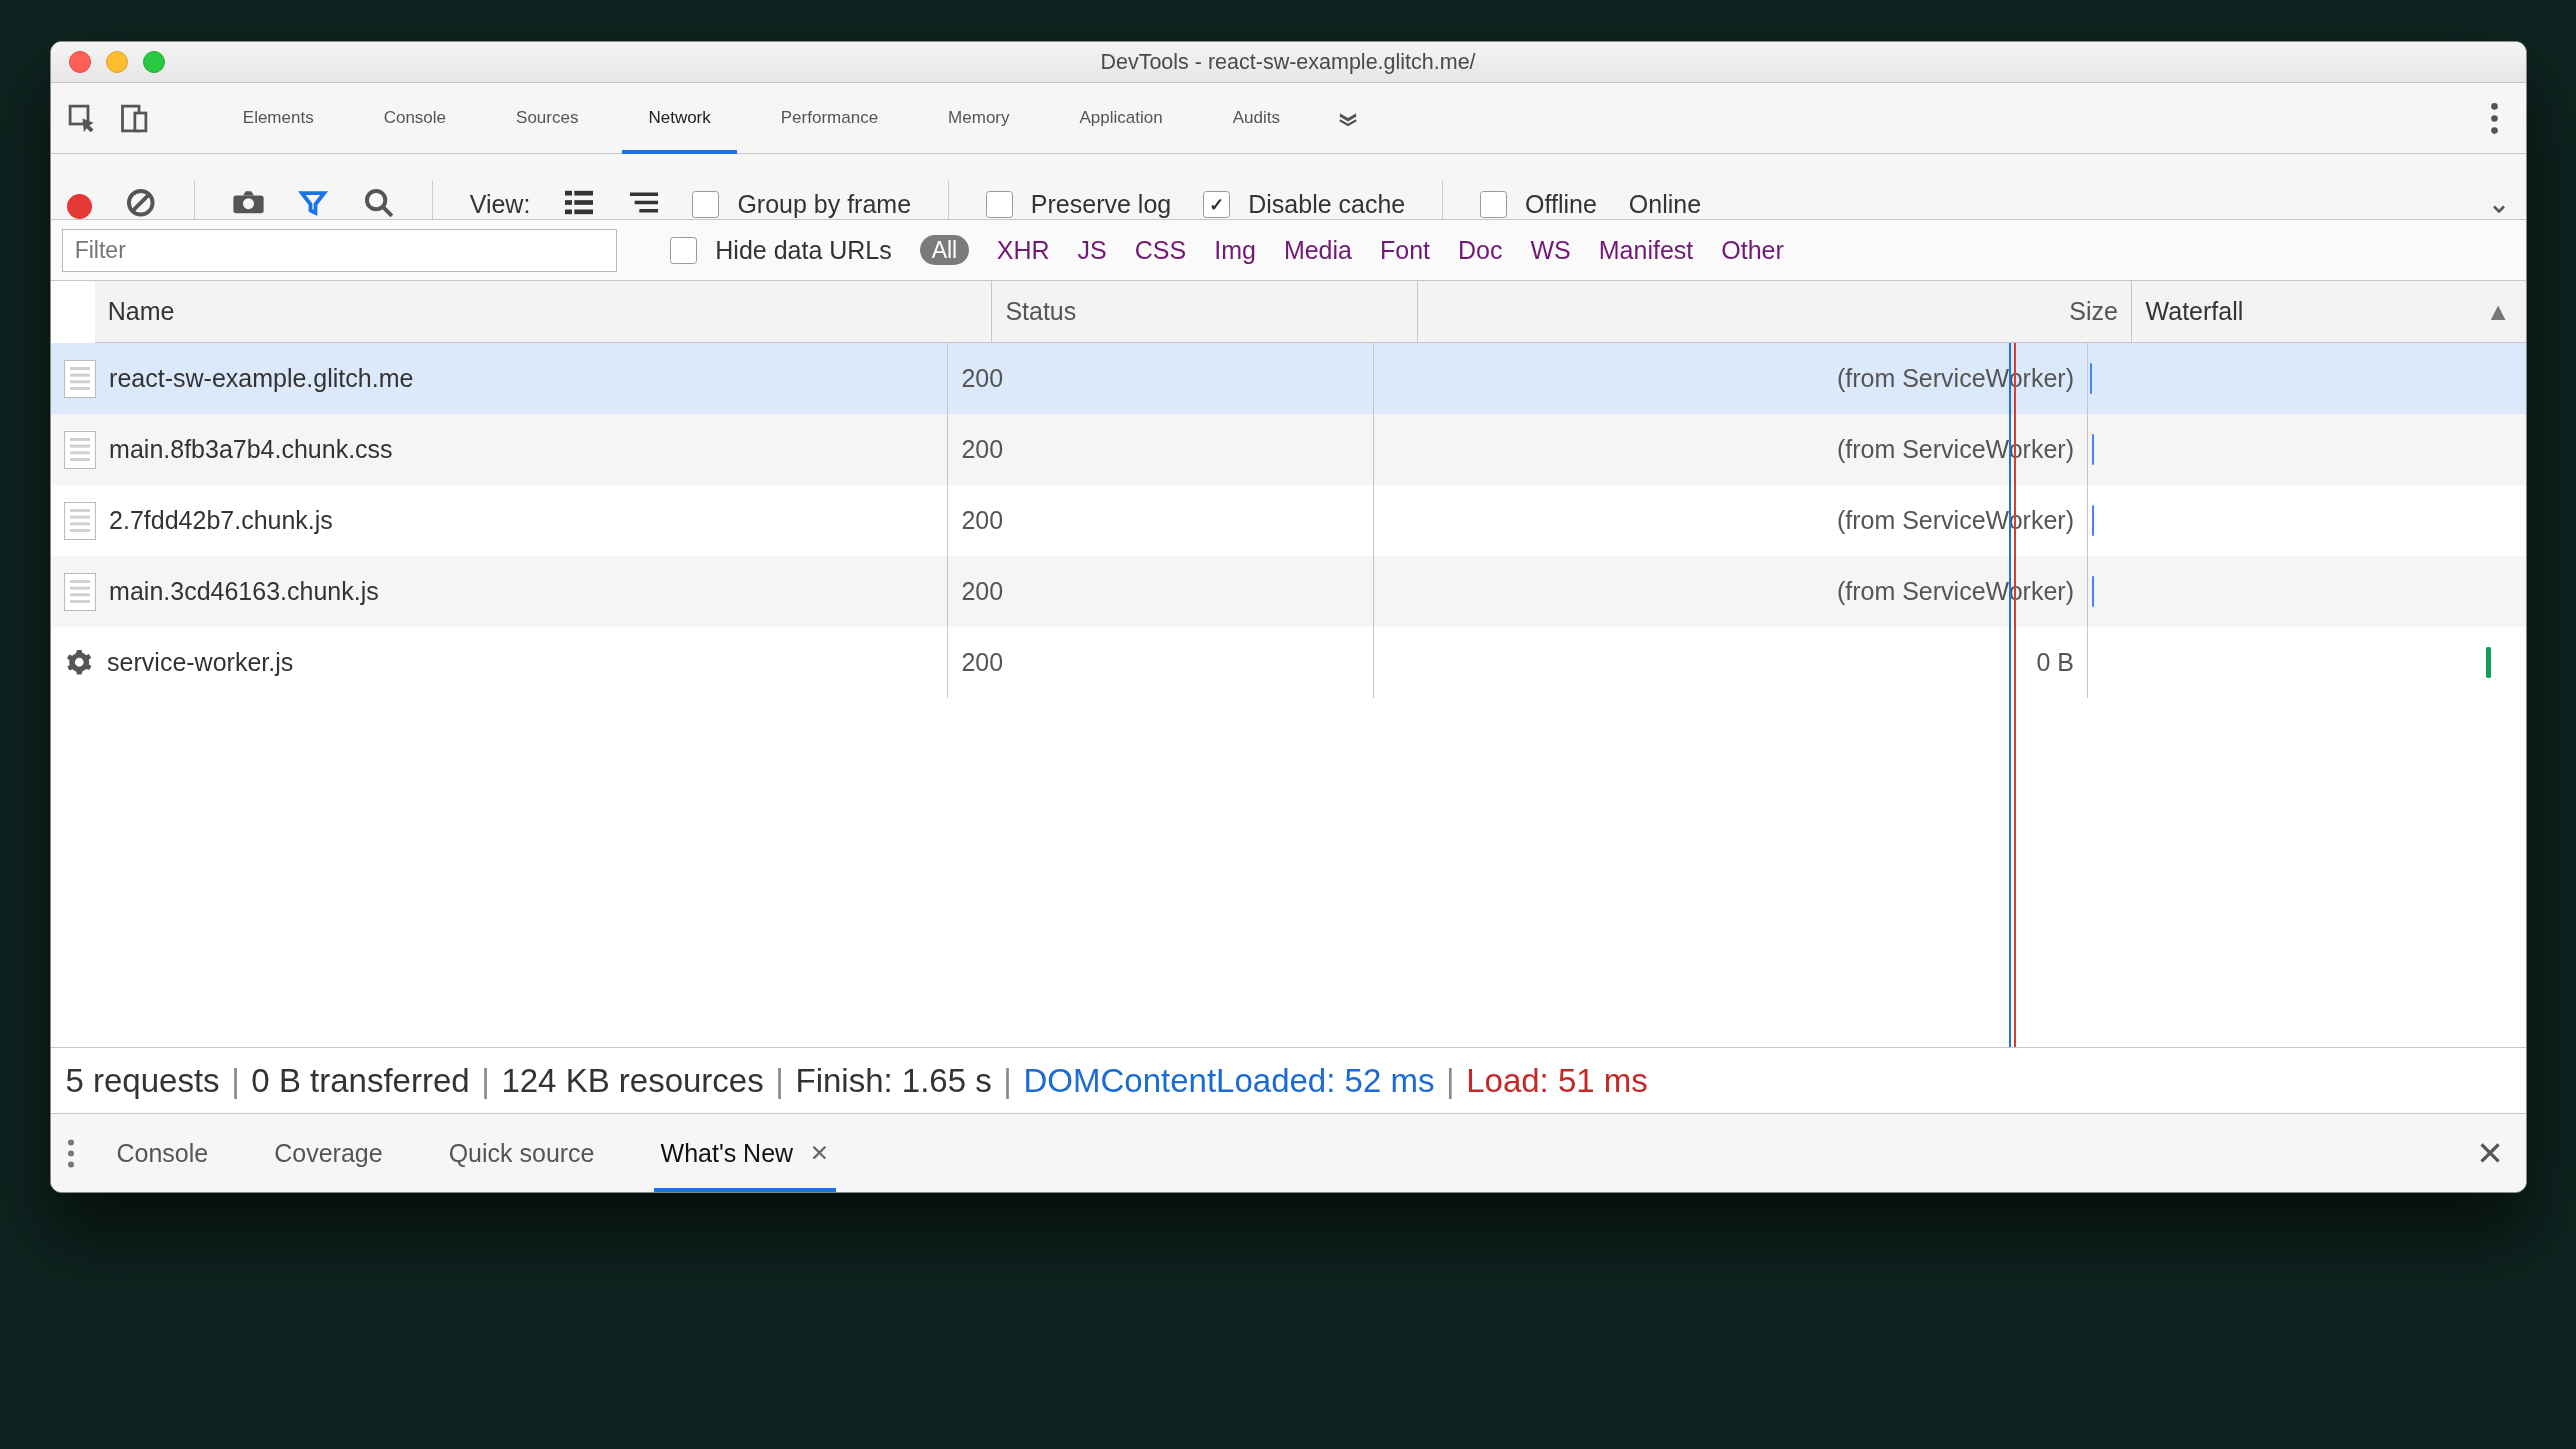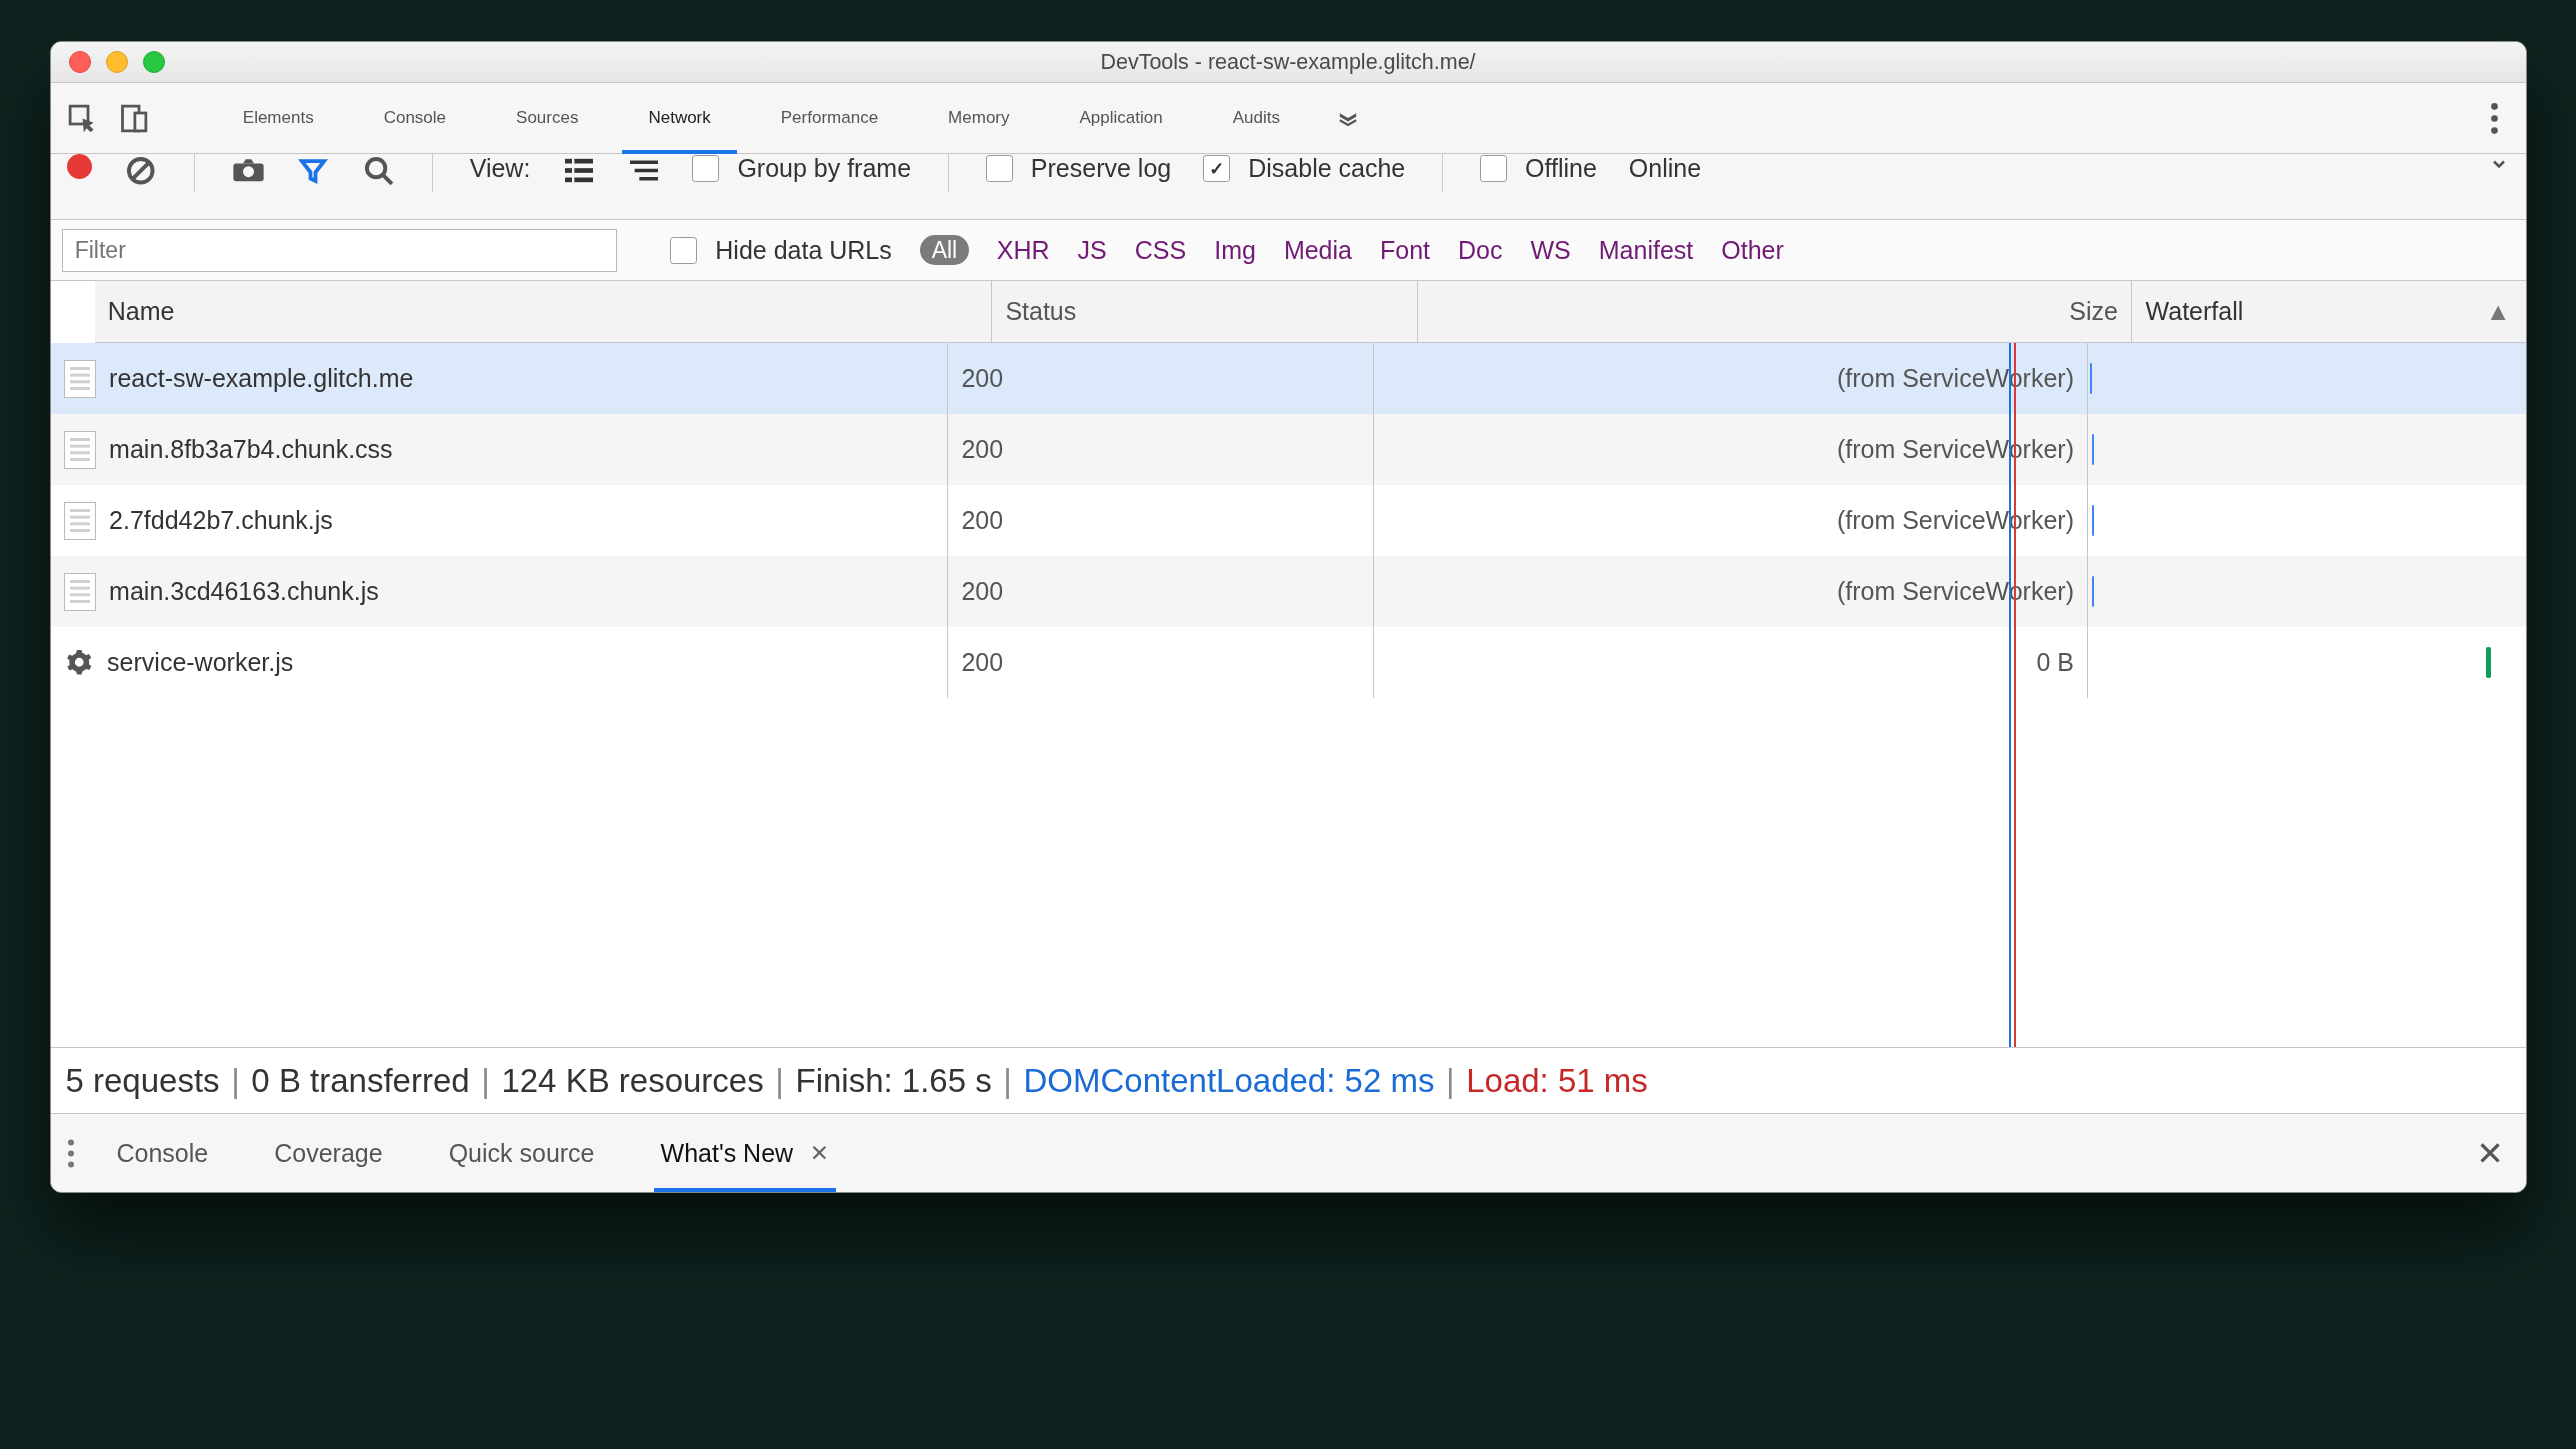--- a/index.html
+++ b/index.html
@@ -72,21 +72,21 @@
   .tab.active::after{
     content:"";position:absolute;left:8.3px;right:8.3px;bottom:-0.8px;height:4.1px;background:var(--accent);
   }
   .more-chevron{margin-left:8.3px;color:#555;}
   .kebab{margin-left:auto;color:#555;}
   
   .toolbar{
     height:65px;
     border-bottom:0.8px solid var(--border);
     background:var(--toolbar);
-    display:flex;align-items:flex-start;
+    display:flex;align-items:flex-end;
     padding:0 16.6px;
     gap:32px;
     font-size:25px;
     color:#333;
   }
   .tb-group{display:flex;align-items:center;gap:18px;}
   .divider{width:0.8px;height:38px;background:#ccc;margin:0 5px;}
   .record-dot{width:25px;height:25px;border-radius:50%;background:#e53935;}
   .filter-icon svg{stroke:#1a73e8;}
   .view-label{color:#333;}

